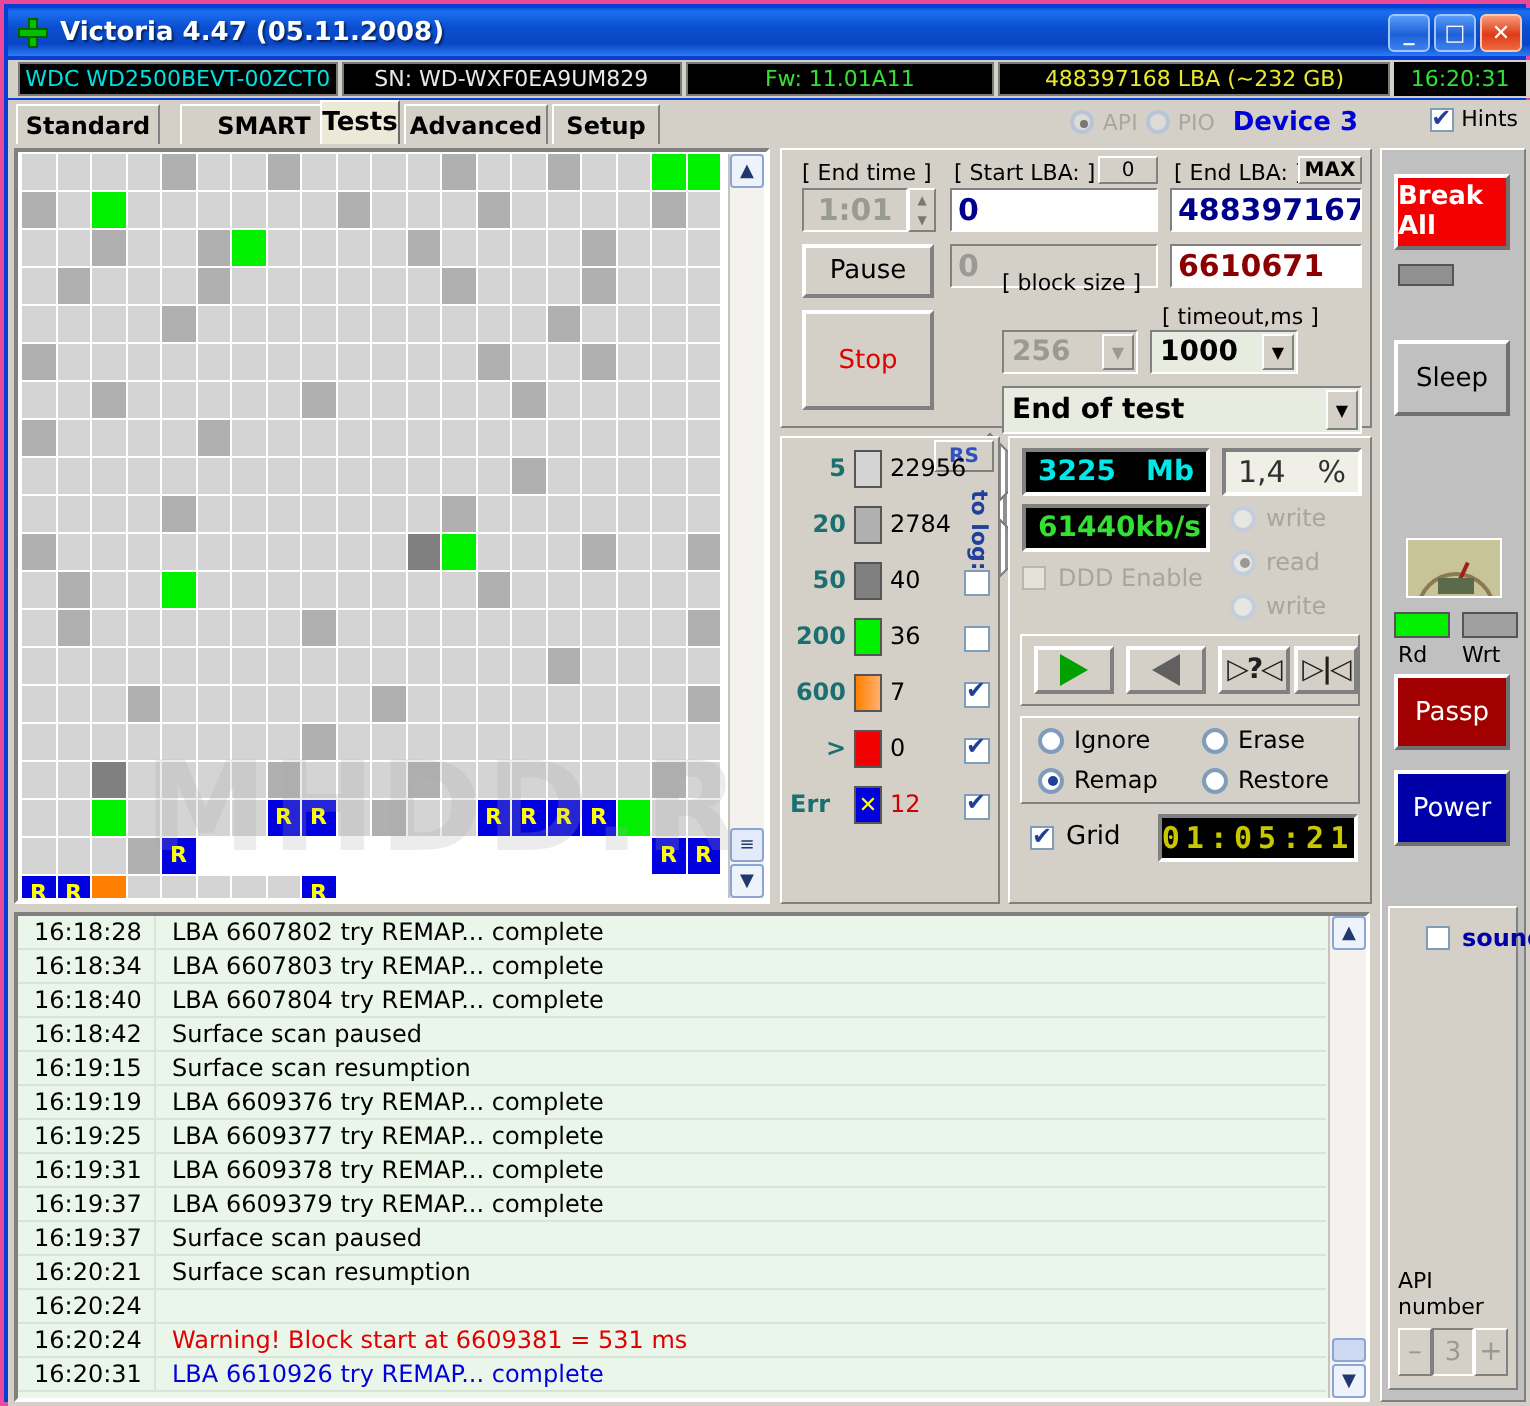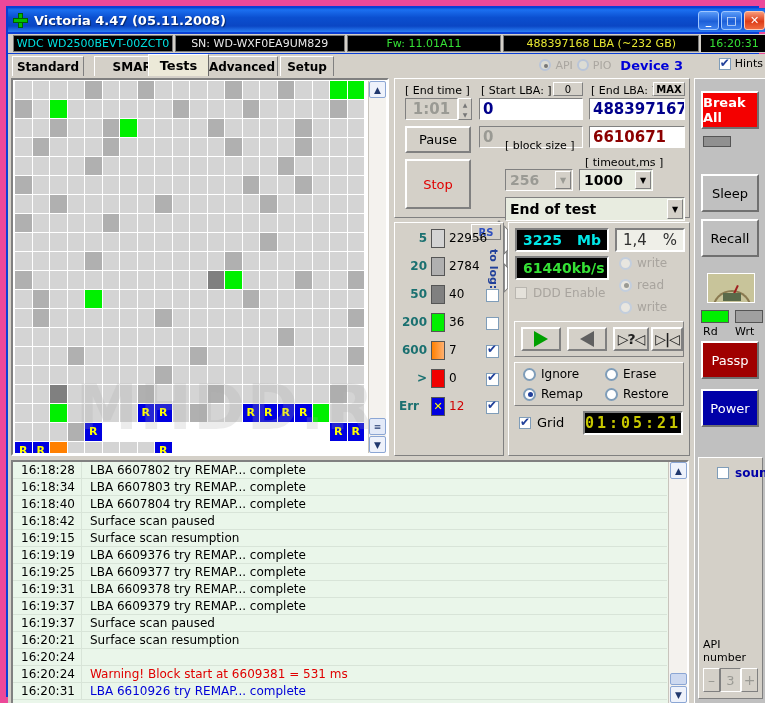--- a/index.html
+++ b/index.html
@@ -8,21 +8,21 @@
     width:765px; height:703px;
     font-family:"DejaVu Sans","Liberation Sans",sans-serif;
     font-size:11px;
     background:#0a246a;
     overflow:hidden;
   }
   
   #window {
     position:absolute; left:0; top:0; width:765px; height:703px;
     background:#0a3fd6;
-    border:6px solid #ec4899;
+    border:2px solid #ec4899;
   }
   #titlebar {
     position:absolute; left:2px; top:2px; width:761px; height:24px;
     background:linear-gradient(180deg,#0b53d8 0%, #1b6ff0 8%, #0b4fd0 40%, #0a46c4 75%, #2a7ef5 100%);
     display:flex; align-items:center;
   }
   #title-icon {
     width:17px; height:17px; margin-left:4px; margin-right:5px;
     position:relative; flex:none;
   }
@@ -375,21 +375,21 @@
     <div class="ibox" id="ib-model">WDC WD2500BEVT-00ZCT0</div>
     <div class="ibox" id="ib-sn">SN: WD-WXF0EA9UM829</div>
     <div class="ibox" id="ib-fw">Fw: 11.01A11</div>
     <div class="ibox" id="ib-lba">488397168 LBA (~232 GB)</div>
     <div class="ibox" id="ib-clock">16:20:31</div>
   </div>
 
   <div id="tabrow">
     <div class="tab" style="left:4px;width:72px">Standard</div>
     <div class="tab" style="left:86px;width:84px">SMART</div>
-    <div class="tab active" style="left:140px;width:61px">Tests</div>
+    <div class="tab active" style="left:156px;width:40px">Tests</div>
     <div class="tab" style="left:198px;width:72px">Advanced</div>
     <div class="tab" style="left:272px;width:54px">Setup</div>
 
     <div id="dev-area">
       <span class="radio-o on"></span>
       <span class="dimlbl">API</span>
       <span class="radio-o"></span>
       <span class="dimlbl">PIO</span>
       <span id="dev-name">Device 3</span>
     </div>
@@ -1062,21 +1062,20 @@
         <div class="sb-btn" id="ls-up">▲</div>
         <div id="ls-thumb"></div>
         <div class="sb-btn" id="ls-down">▼</div>
       </div>
     </div>
 
     <div id="sidebar">
       <div class="sbtn" id="btn-break">Break All</div>
       <div id="led-bar"></div>
       <div class="sbtn" id="btn-sleep">Sleep</div>
-      <div class="sbtn" id="btn-recall">Recall</div>
 
       <div id="gauge">
         <div class="dial"></div>
           <div class="needle"></div>
           <div class="box"></div>
       </div>
       <div id="led-rd"></div>
       <div id="led-wrt"></div>
       <span class="ledlbl" style="left:8px;top:246px;">Rd</span>
       <span class="ledlbl" style="left:40px;top:246px;">Wrt</span>

